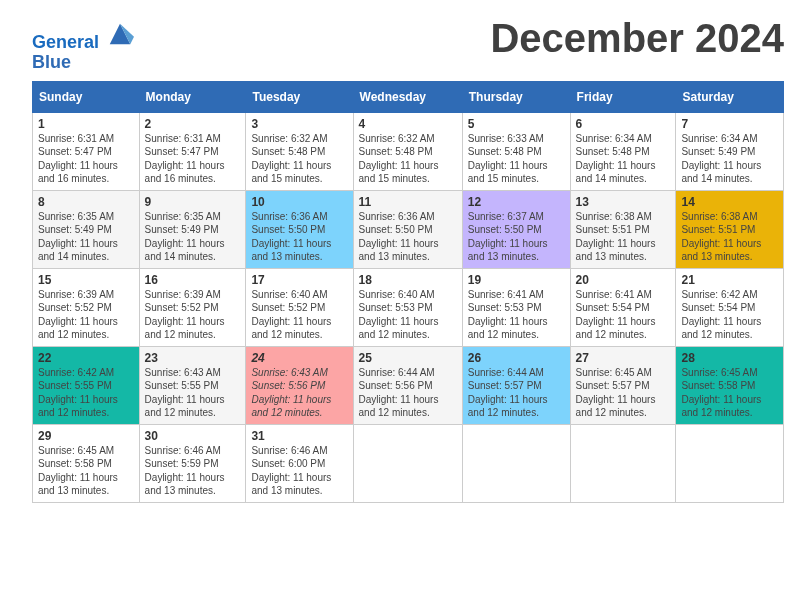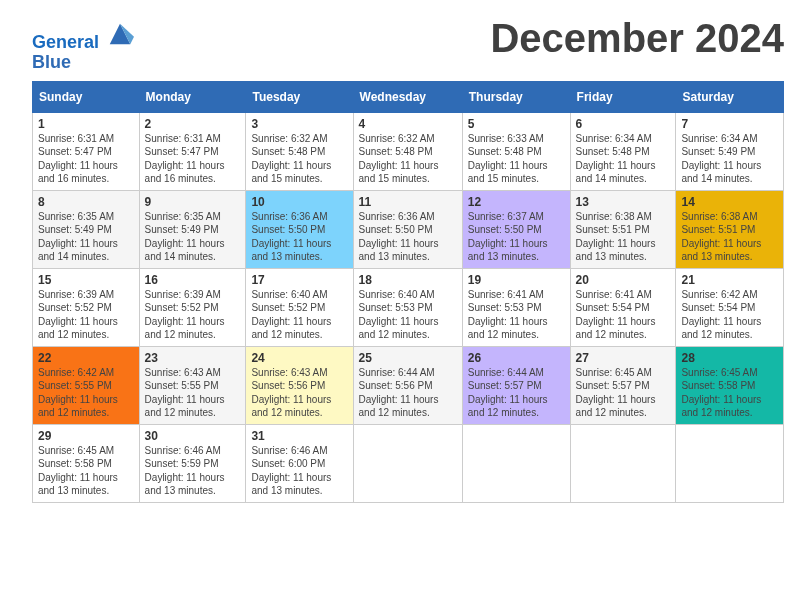--- a/index.html
+++ b/index.html
@@ -216,37 +216,37 @@
           <td>
             <span class="day-num">20</span>
             <div class="day-info">Sunrise: 6:41 AM<br>Sunset: 5:54 PM<br>Daylight: 11 hours<br>and 12 minutes.</div>
           </td>
           <td>
             <span class="day-num">21</span>
             <div class="day-info">Sunrise: 6:42 AM<br>Sunset: 5:54 PM<br>Daylight: 11 hours<br>and 12 minutes.</div>
           </td>
         </tr>
         <tr style="background: rgb(245, 245, 245);">
-          <td style="background: #f97316;">
+          <td style="background: #14b8a6;">
             <span class="day-num">22</span>
             <div class="day-info">Sunrise: 6:42 AM<br>Sunset: 5:55 PM<br>Daylight: 11 hours<br>and 12 minutes.</div>
           </td>
           <td style="background: rgb(245, 245, 245);">
             <span class="day-num">23</span>
             <div class="day-info">Sunrise: 6:43 AM<br>Sunset: 5:55 PM<br>Daylight: 11 hours<br>and 12 minutes.</div>
           </td>
-          <td style="background: #fef9c3;">
+          <td style="background: #fca5a5; font-style: italic;">
             <span class="day-num">24</span>
             <div class="day-info">Sunrise: 6:43 AM<br>Sunset: 5:56 PM<br>Daylight: 11 hours<br>and 12 minutes.</div>
           </td>
           <td style="background: rgb(245, 245, 245);">
             <span class="day-num">25</span>
             <div class="day-info">Sunrise: 6:44 AM<br>Sunset: 5:56 PM<br>Daylight: 11 hours<br>and 12 minutes.</div>
           </td>
-          <td style="background: #c4b5fd;">
+          <td style="background: #7dd3fc;">
             <span class="day-num">26</span>
             <div class="day-info">Sunrise: 6:44 AM<br>Sunset: 5:57 PM<br>Daylight: 11 hours<br>and 12 minutes.</div>
           </td>
           <td style="background: rgb(245, 245, 245);">
             <span class="day-num">27</span>
             <div class="day-info">Sunrise: 6:45 AM<br>Sunset: 5:57 PM<br>Daylight: 11 hours<br>and 12 minutes.</div>
           </td>
           <td style="background: #14b8a6;">
             <span class="day-num">28</span>
             <div class="day-info">Sunrise: 6:45 AM<br>Sunset: 5:58 PM<br>Daylight: 11 hours<br>and 12 minutes.</div>

